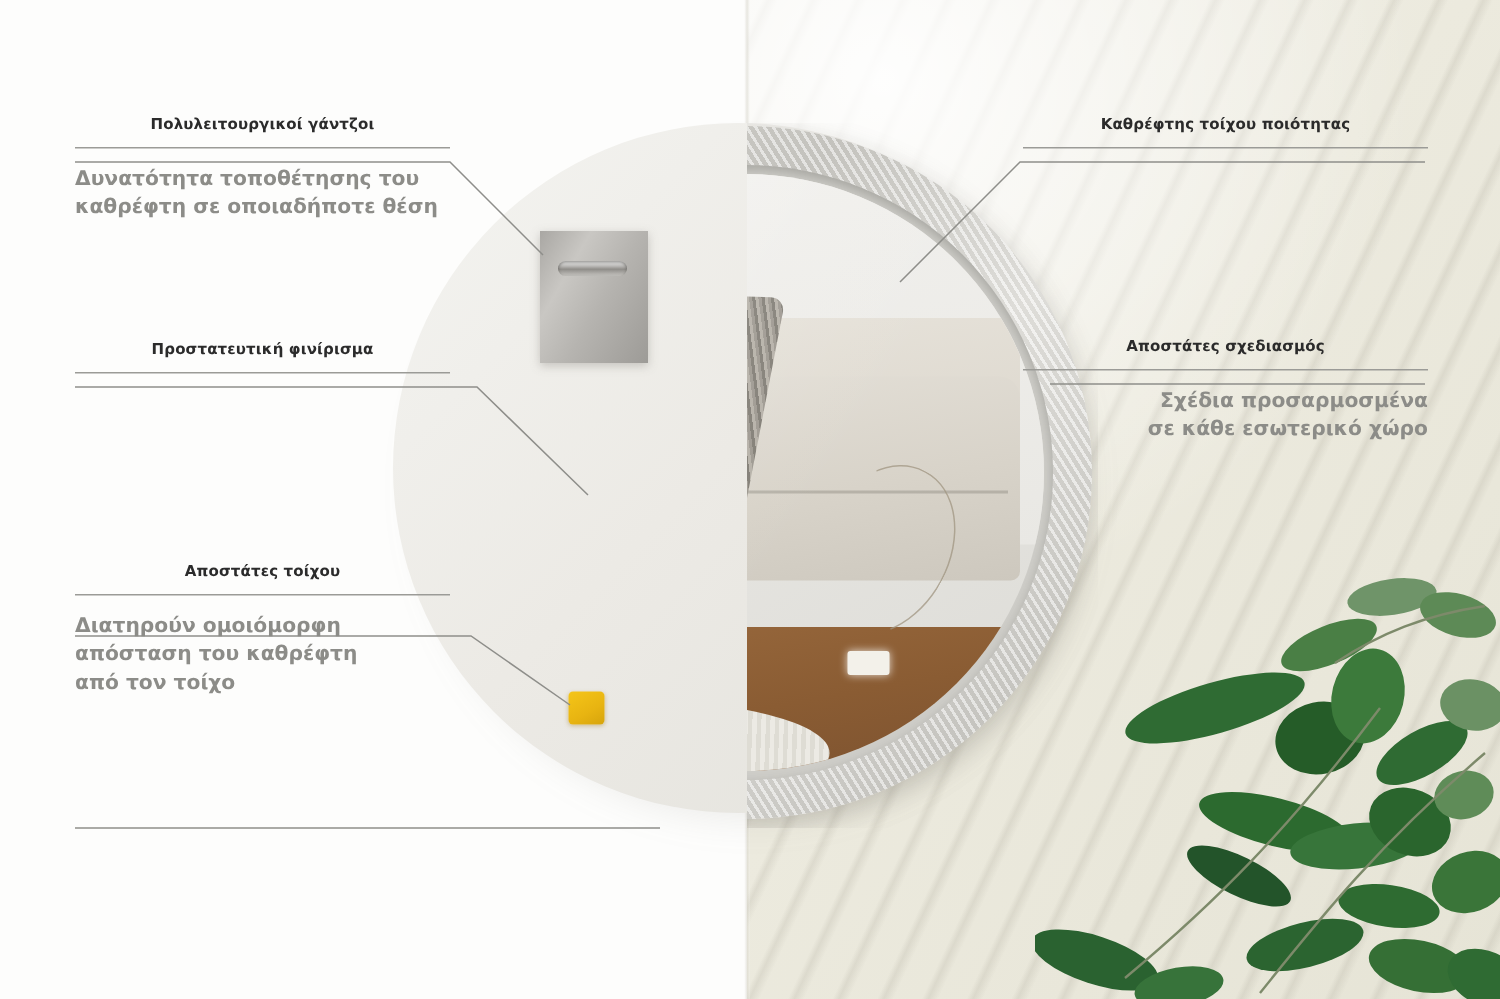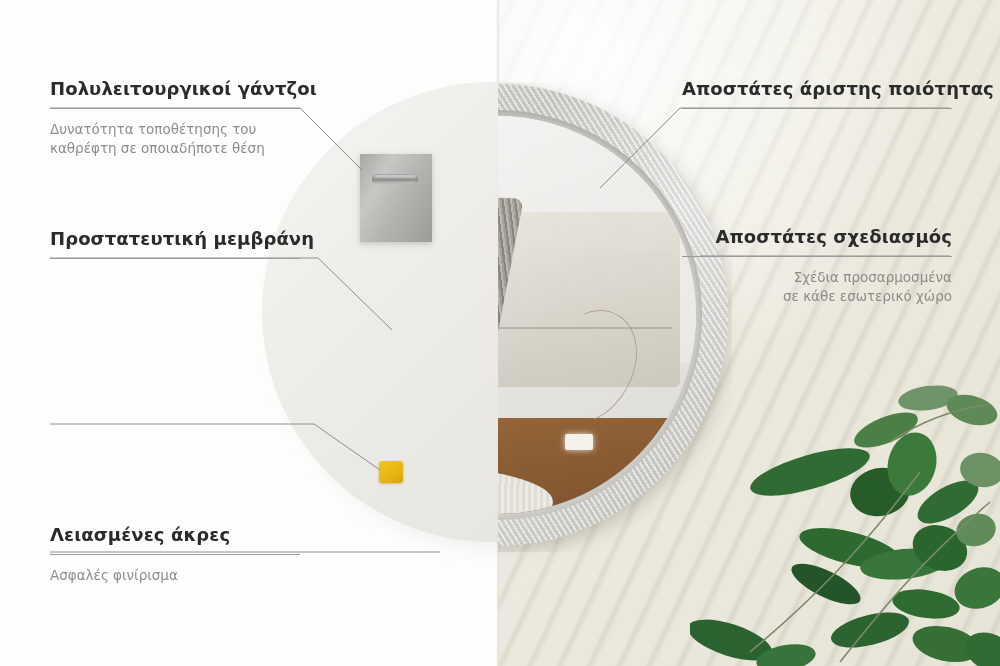--- a/index.html
+++ b/index.html
@@ -159,28 +159,28 @@
   .spacer {
     position:absolute; left:379px; top:461px; width:24px; height:22px;
     border-radius:3px;
     background:linear-gradient(150deg,#f5c518 0%, #e8b411 60%, #d6a40c 100%);
     box-shadow:0 1px 3px rgba(150,110,10,.35);
   }
 
   
   .callout { position:absolute; }
   .callout .title {
-    font-size:18px; font-weight:700; color:#2b2b2b;
-    letter-spacing:.1px; white-space:nowrap;
+    font-size:10px; font-weight:700; color:#2b2b2b;
+    letter-spacing:.1px; white-space:nowrap;text-align:center;
   }
   .callout .rule {
     height:1px; background:#9b9b97; margin:9px 0 11px 0;
   }
   .callout .desc {
-    font-size:13.5px; line-height:19px; color:#8c8c88;
+    font-size:13.5px; line-height:19px; color:#8c8c88;font-weight:bold;
   }
   .callout.left { left:50px; width:250px; text-align:left; }
   .callout.right { width:270px; text-align:right; }
 
   .c1 { top:78px; }
   .c2 { top:228px; }
   .c3 { top:376px; }
   .c4 { top:524px; }
   .r1 { right:48px; top:78px; }
   .r2 { right:48px; top:226px; }
@@ -276,33 +276,33 @@
     </g>
   </svg>
 
   <div class="callout left c1">
     <div class="title">Πολυλειτουργικοί γάντζοι</div>
     <div class="rule"></div>
     <div class="desc">Δυνατότητα τοποθέτησης του<br>καθρέφτη σε οποιαδήποτε θέση</div>
   </div>
 
   <div class="callout left c2">
-    <div class="title">Προστατευτική μεμβράνη</div>
-    <div class="rule"></div>
-  </div>
-
-
-  <div class="callout left c4">
-    <div class="title">Λειασμένες άκρες</div>
-    <div class="rule"></div>
-    <div class="desc">Ασφαλές φινίρισμα</div>
-  </div>
+    <div class="title">Προστατευτική φινίρισμα</div>
+    <div class="rule"></div>
+  </div>
+
+  <div class="callout left c3">
+    <div class="title">Αποστάτες τοίχου</div>
+    <div class="rule"></div>
+    <div class="desc">Διατηρούν ομοιόμορφη<br>απόσταση του καθρέφτη<br>από τον τοίχο</div>
+  </div>
+
 
   <div class="callout right r1">
-    <div class="title">Αποστάτες άριστης ποιότητας</div>
+    <div class="title">Καθρέφτης τοίχου ποιότητας</div>
     <div class="rule"></div>
   </div>
 
   <div class="callout right r2">
     <div class="title">Αποστάτες σχεδιασμός</div>
     <div class="rule"></div>
     <div class="desc">Σχέδια προσαρμοσμένα<br>σε κάθε εσωτερικό χώρο</div>
   </div>
 
 </div>

